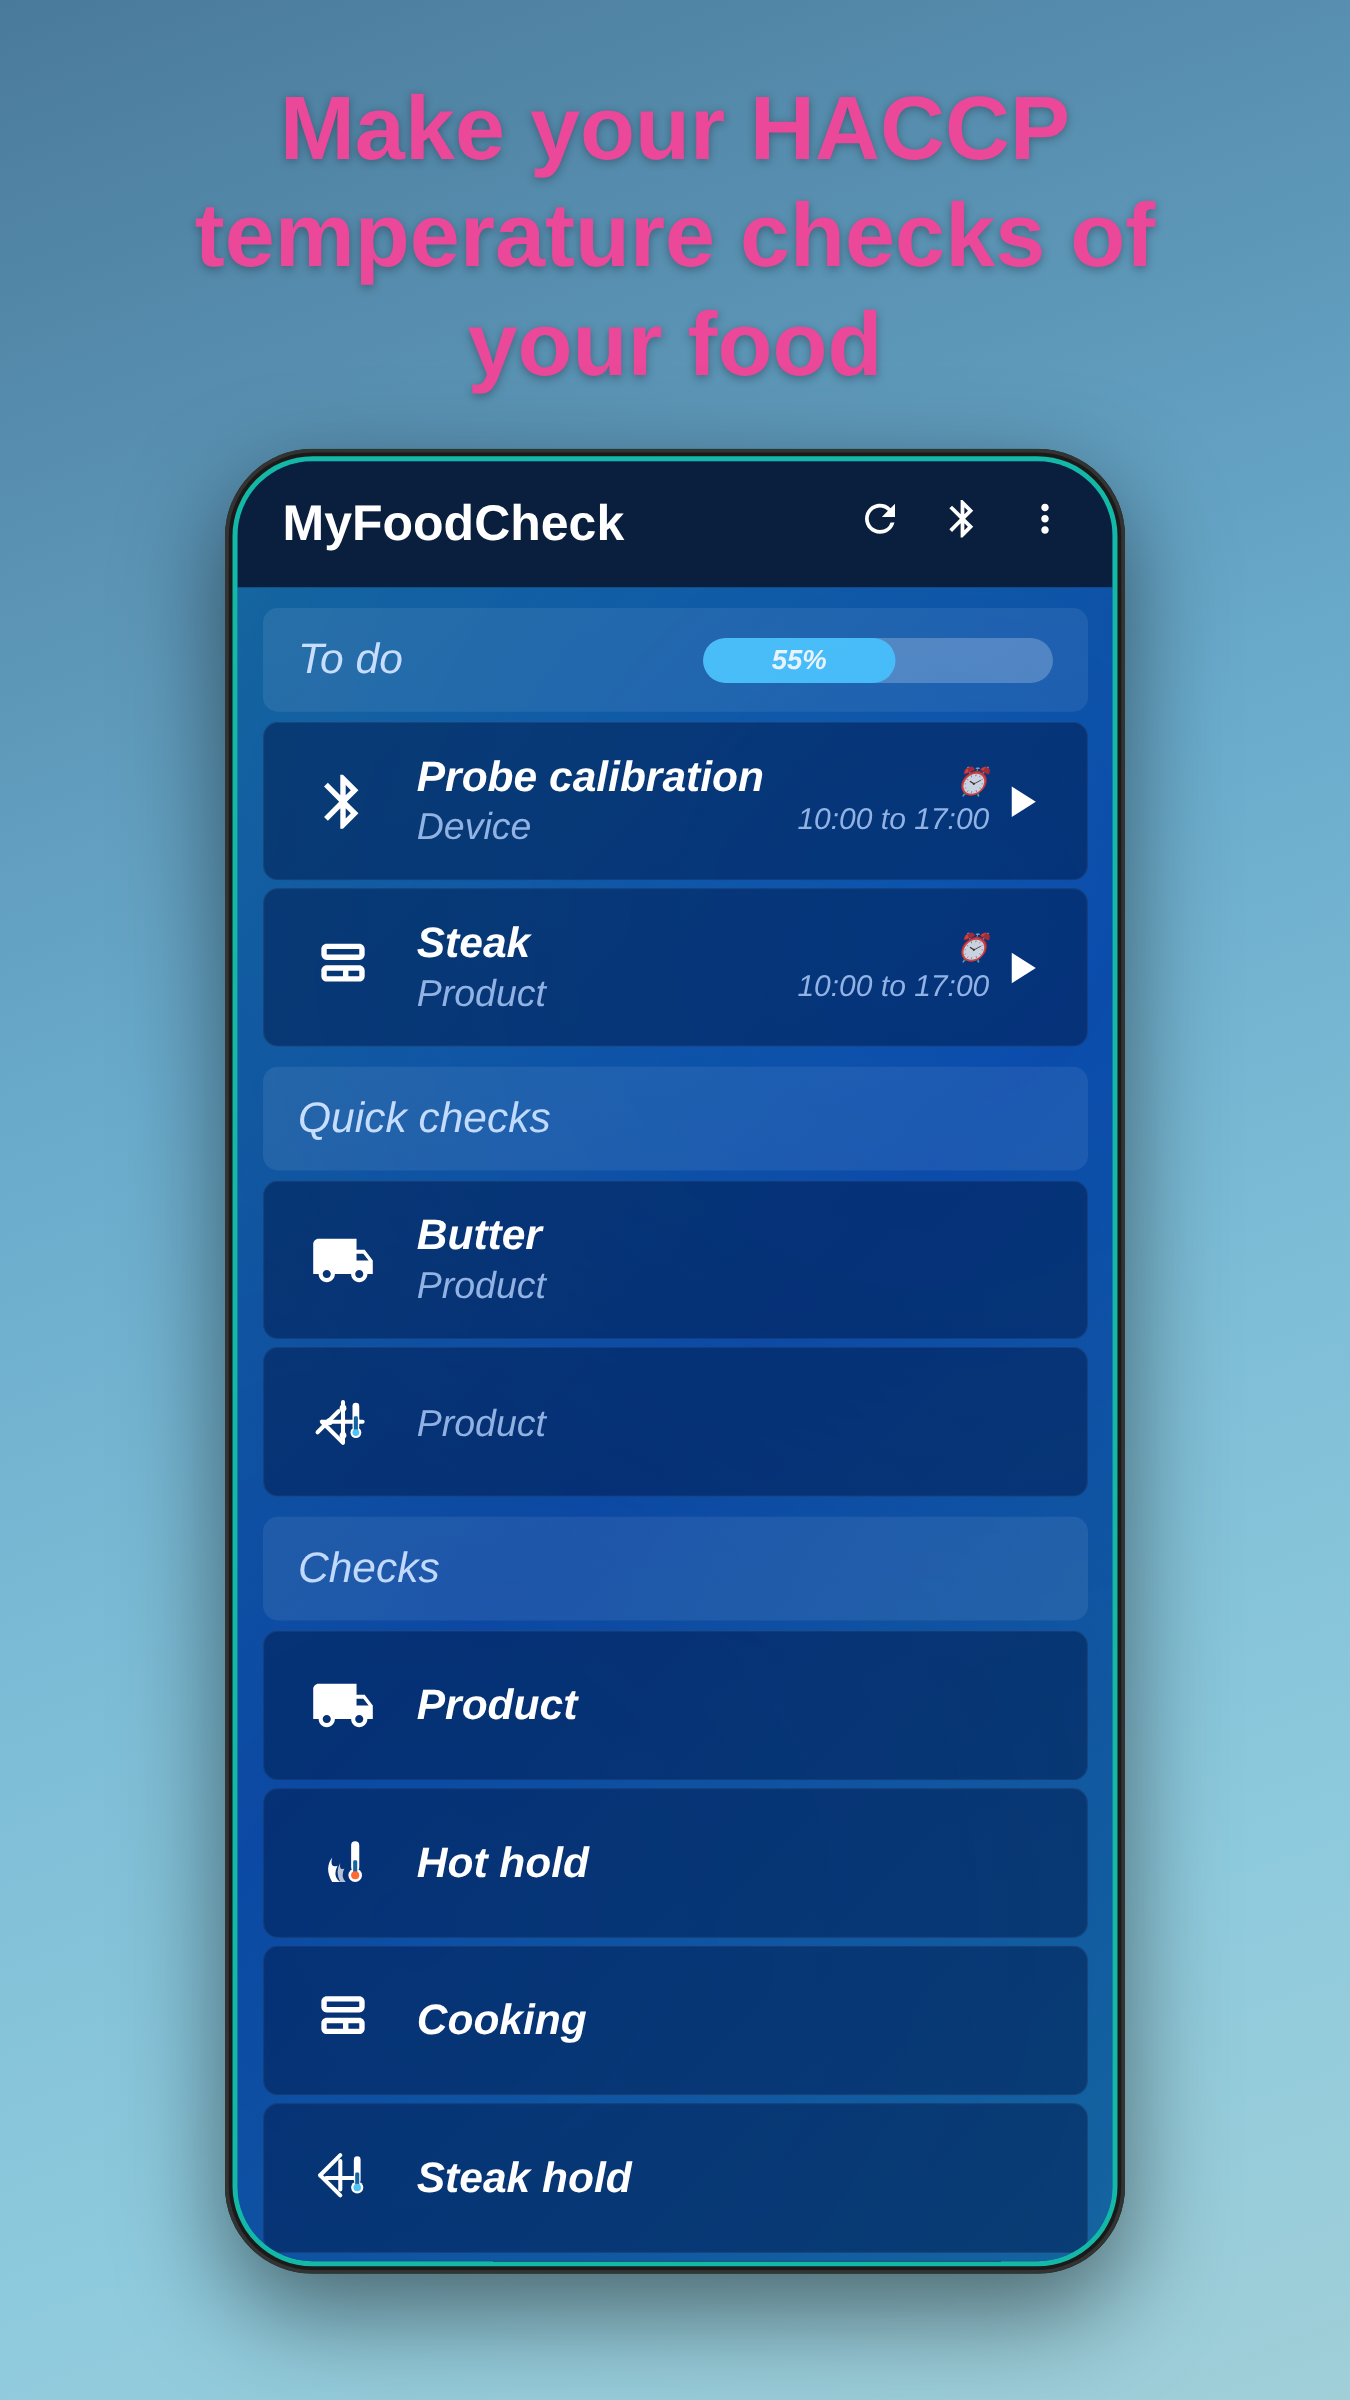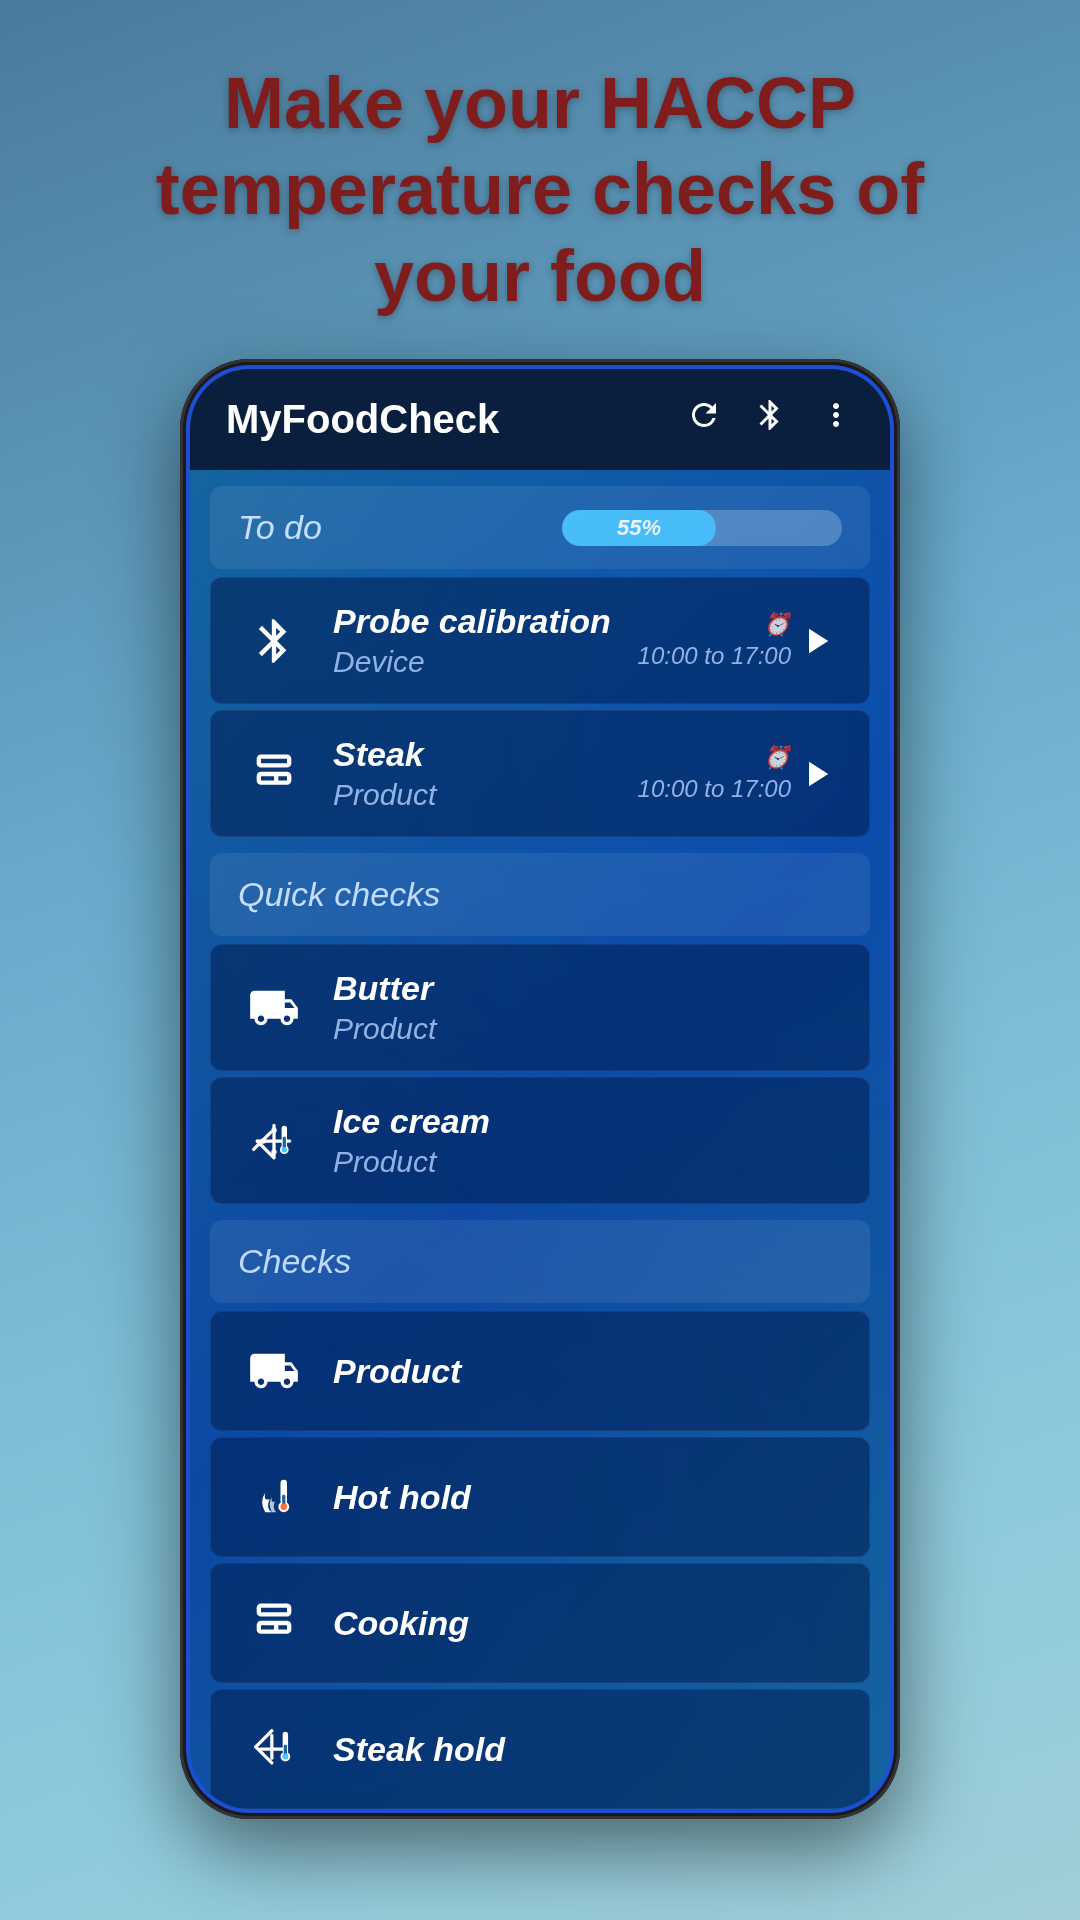--- a/index.html
+++ b/index.html
@@ -9,42 +9,42 @@
       height: 1920px;
       background: linear-gradient(160deg, #4a7a9b 0%, #6aabcc 40%, #7dbdd6 60%, #8ecadd 80%, #a0cfd8 100%);
       font-family: 'Arial', sans-serif;
       display: flex;
       flex-direction: column;
       align-items: center;
       overflow: hidden;
     }
 
     .hero-title {
-      color: #7f1d1d;
+      color: #ec4899;
       font-size: 72px;
       font-weight: 900;
       text-align: center;
       padding: 60px 80px 40px 80px;
       line-height: 1.2;
       text-shadow: 0 2px 8px rgba(0,0,0,0.3);
     }
 
     .phone-wrapper {
       position: relative;
       width: 720px;
       flex: 1;
       display: flex;
       flex-direction: column;
     }
 
     .phone-frame {
       position: relative;
       width: 720px;
       height: 1460px;
-      background: #1d4ed8;
+      background: #14b8a6;
       border-radius: 70px;
       box-shadow: 0 30px 80px rgba(0,0,0,0.5), inset 0 0 0 3px #333, inset 0 0 0 6px #1a1a1a;
       overflow: hidden;
     }
 
     
     .phone-frame::before {
       content: '';
       position: absolute;
       right: -8px;
@@ -332,21 +332,20 @@
               <rect x="11.5" y="11.5" width="3" height="25" rx="1.5" transform="rotate(45 13 24)"></rect>
               <rect x="11.5" y="11.5" width="3" height="25" rx="1.5" transform="rotate(-45 24 24)"></rect>
 
               <rect x="31" y="10" width="5" height="20" rx="2.5" fill="white"></rect>
               <circle cx="33.5" cy="32" r="4" fill="white"></circle>
               <rect x="32" y="20" width="3" height="12" rx="1" fill="#1565a0"></rect>
               <circle cx="33.5" cy="32" r="2.5" fill="#4fc3f7"></circle>
             </svg>
           </div>
           <div class="list-item-text">
-            <div class="list-item-name">Ice cream</div>
             <div class="list-item-sub">Product</div>
           </div>
         </div>
 
         <div class="section-header">
           <span class="section-title">Checks</span>
         </div>
 
         <div class="list-item">
           <div class="list-item-icon">

